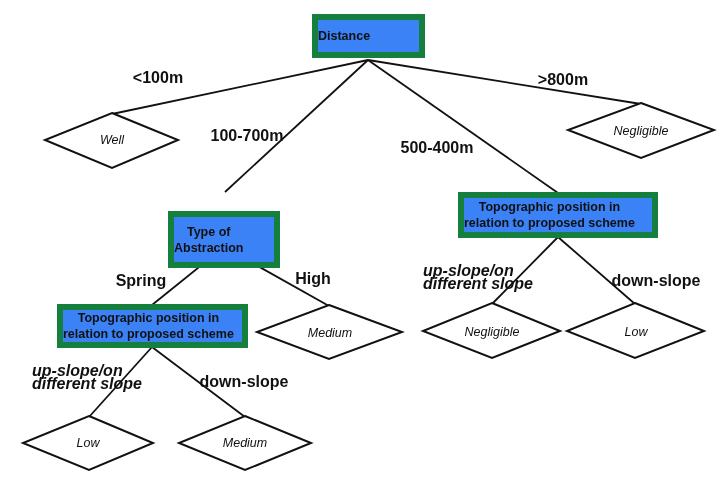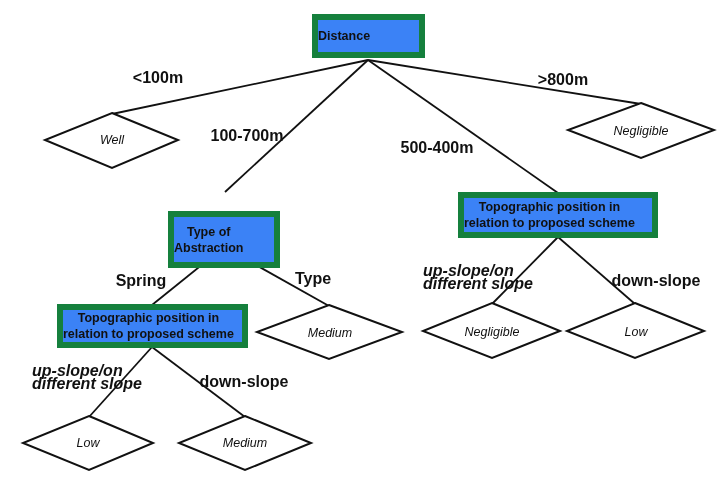--- a/index.html
+++ b/index.html
@@ -107,21 +107,21 @@
   <div class="node-box" style="left:57px; top:304px; width:191px; height:44px;">
     <span class="node-label">Topographic position in
 relation to proposed scheme</span>
   </div>
 
   <div class="edge-label" style="left:113px; top:71px;">&lt;100m</div>
   <div class="edge-label" style="left:202px; top:129px;">100-700m</div>
   <div class="edge-label" style="left:392px; top:141px;">500-400m</div>
   <div class="edge-label" style="left:518px; top:73px;">&gt;800m</div>
   <div class="edge-label" style="left:96px; top:274px;">Spring</div>
-  <div class="edge-label" style="left:268px; top:272px;">Type</div>
+  <div class="edge-label" style="left:268px; top:272px;">High</div>
   <div class="edge-label two-line" style="left:32px; top:364px;">up-slope/on
 different slope</div>
   <div class="edge-label" style="left:199px; top:375px;">down-slope</div>
   <div class="edge-label two-line" style="left:423px; top:264px;">up-slope/on
 different slope</div>
   <div class="edge-label" style="left:611px; top:274px;">down-slope</div>
 
   <div class="outcome-label" style="left:57px; top:132px;">Well</div>
   <div class="outcome-label" style="left:586px; top:123px;">Negligible</div>
   <div class="outcome-label" style="left:275px; top:325px;">Medium</div>

